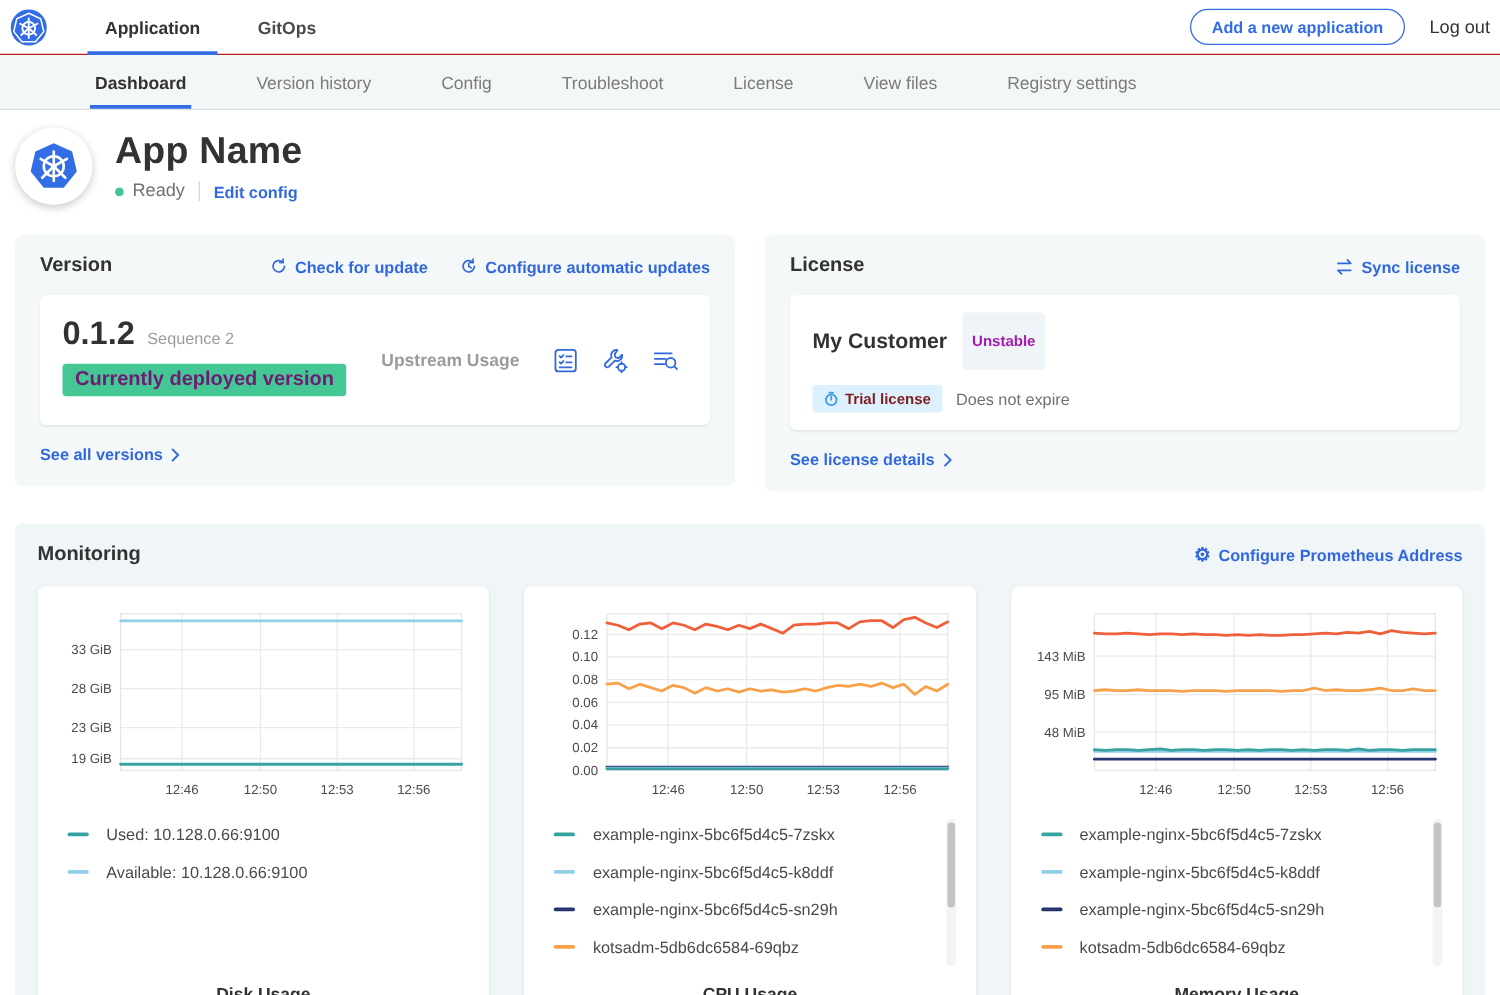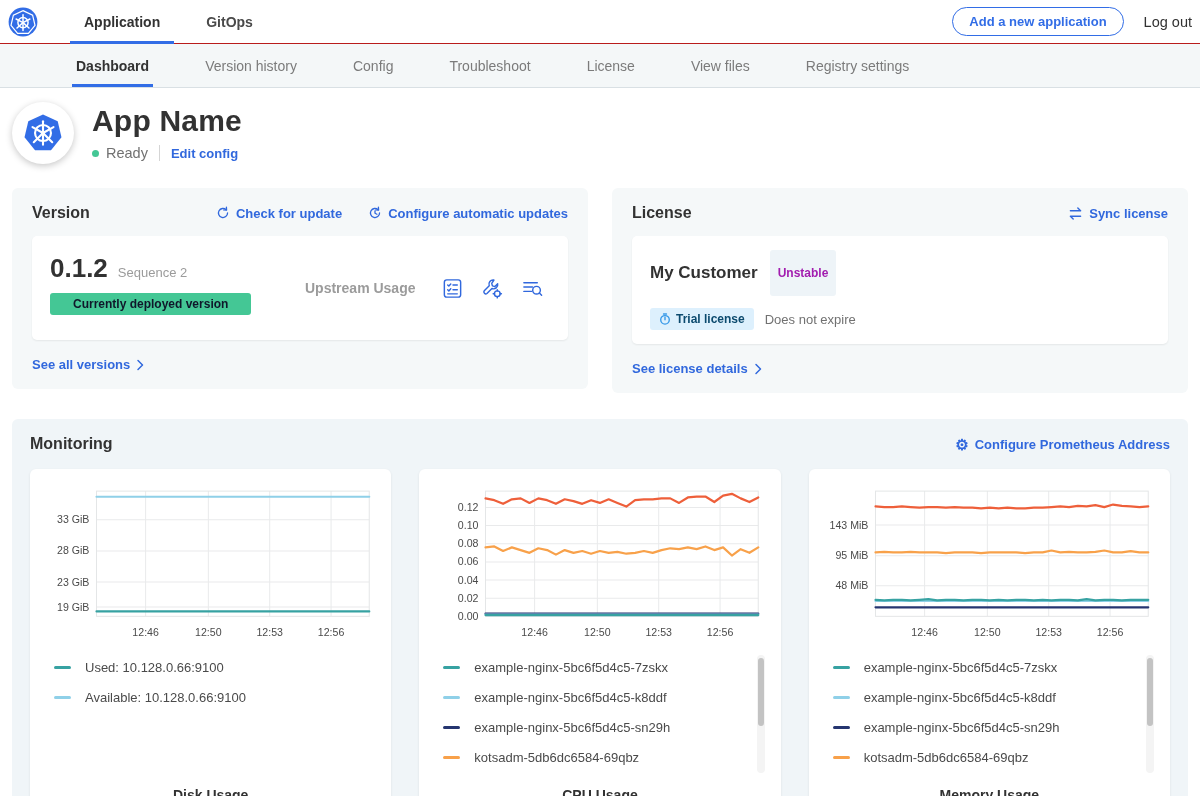--- a/index.html
+++ b/index.html
@@ -41,33 +41,33 @@
   .panel-title { font-size:16px; font-weight:bold; color:#323232; }
   .panel-head-links { margin-left:auto; display:flex; gap:26px; }
   .white-box { background:#fff; border-radius:5px; box-shadow:0 1px 2px rgba(0,0,0,.07); margin-top:14px; padding:14px 18px; }
 
   
   .version-box { display:flex; align-items:center; min-height:104px; }
   .version-left { min-width:255px; }
   .version-num-row { display:flex; align-items:baseline; }
   .version-num { font-size:26px; font-weight:bold; color:#323232; }
   .sequence { font-size:13px; color:#9b9b9b; margin-left:10px; }
-  .deployed-badge { display:inline-block; background:#44c795; color:#0f172a; font-size:12px; font-weight:bold; padding:4px 23px; border-radius:3px; margin:9px 0 8px; }
+  .deployed-badge { display:inline-block; background:#44c795; color:#701a75; font-size:16px; font-weight:bold; padding:4px 10px; border-radius:3px; margin:9px 0 8px; }
   .deployed-at { font-size:13px; color:#717171; }
   .upstream { font-size:14px; font-weight:bold; color:#9b9b9b; flex:1; }
   .version-actions { display:flex; gap:17px; padding-right:6px; }
   .version-actions .icon-btn { cursor:pointer; display:flex; }
   .panel-footer-link { margin-top:15px; }
 
   
   .license-row1 { display:flex; align-items:center; }
   .customer-name { font-size:17px; font-weight:bold; color:#323232; }
   .channel-badge { margin-left:12px; background:#eef4f8; color:#a21caf; font-size:12px; font-weight:bold; padding:16px 8px; border-radius:3px; }
   .license-row2 { display:flex; align-items:center; margin-top:12px; }
-  .trial-badge { display:inline-flex; align-items:center; gap:5px; background:#ddf0fd; color:#0c4a6e; font-size:12px; font-weight:bold; padding:4px 9px; border-radius:3px; }
+  .trial-badge { display:inline-flex; align-items:center; gap:5px; background:#ddf0fd; color:#7f1d1d; font-size:12px; font-weight:bold; padding:4px 9px; border-radius:3px; }
   .expiry { font-size:13px; color:#717171; margin-left:11px; }
 
   
   .monitoring { margin:26px 12px 12px; background:#f0f5f8; border-radius:6px; padding:16px 18px 22px; }
   .charts-row { display:flex; gap:28px; margin-top:16px; }
   .chart-card { flex:1; background:#fff; border-radius:6px; box-shadow:0 1px 3px rgba(0,0,0,.08); padding:12px 14px 14px; display:flex; flex-direction:column; }
   .chart-card svg.chart { width:100%; display:block; }
   .legend-wrap { position:relative; margin-top:10px; padding-right:18px; min-height:124px; }
   .legend-row { display:flex; align-items:center; padding:7.5px 0 7.5px 10px; }
   .legend-dash { width:17px; height:3px; border-radius:2px; flex:0 0 auto; margin-right:14px; }

